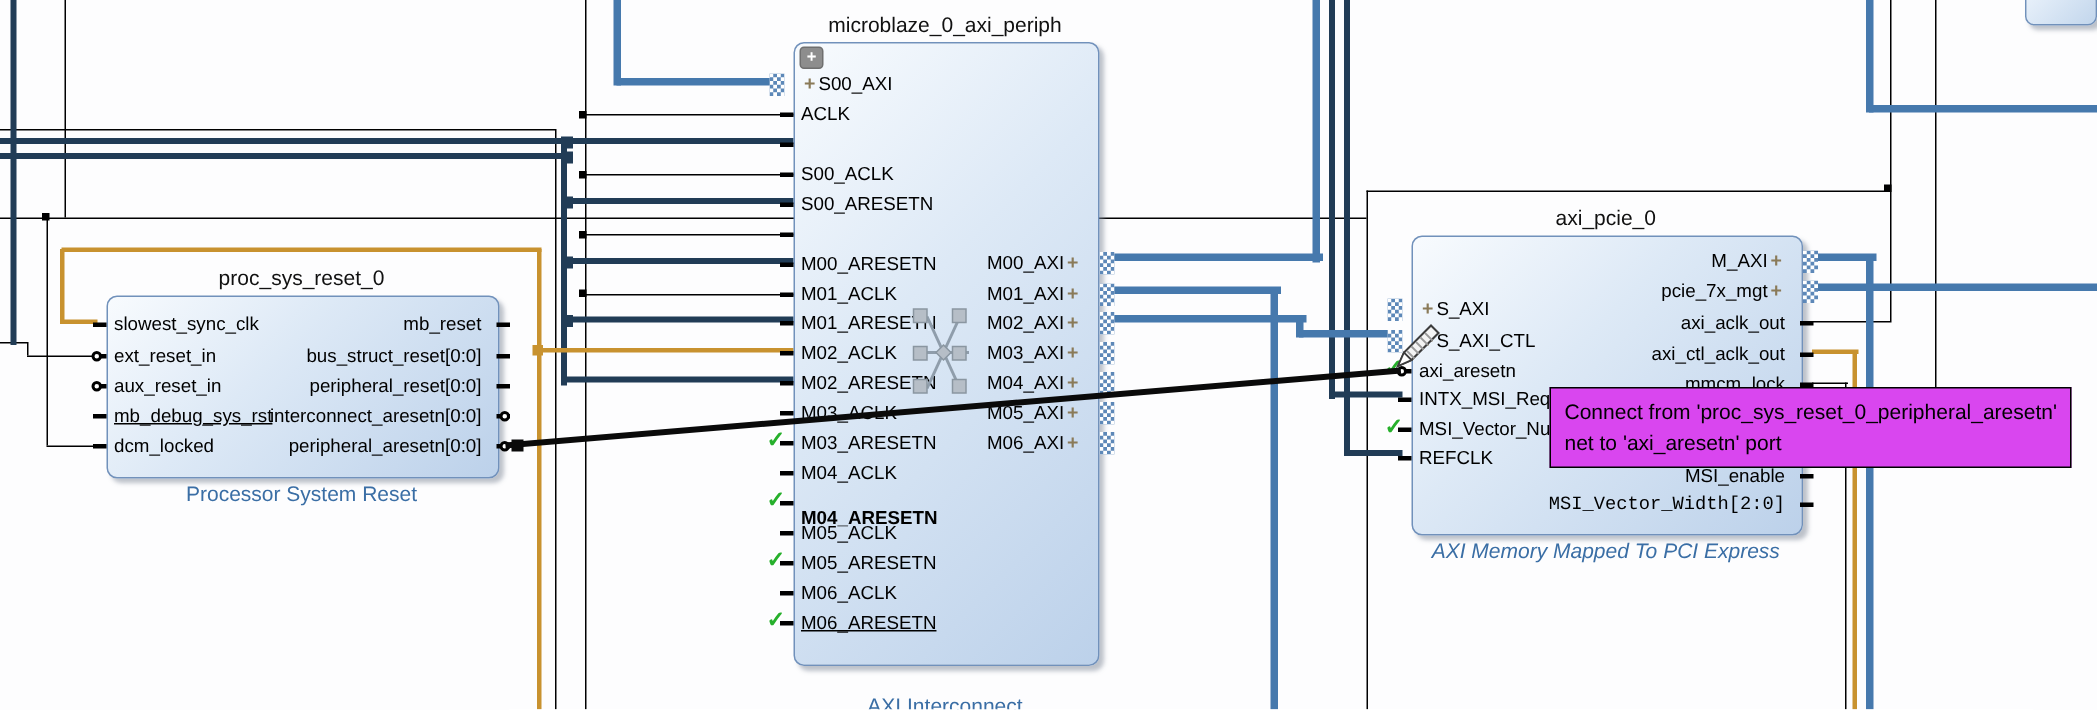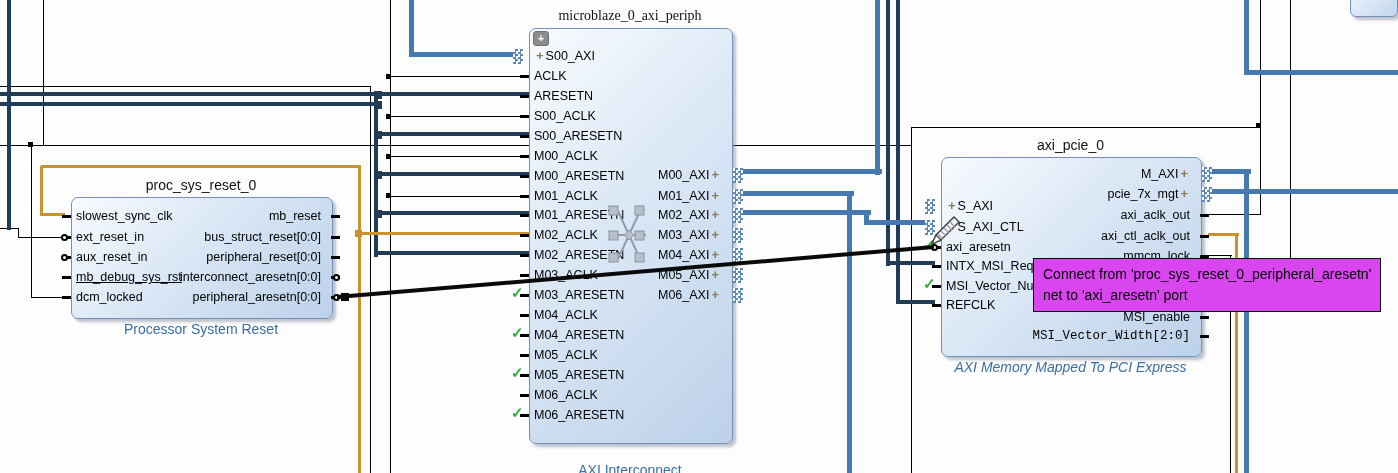--- a/index.html
+++ b/index.html
@@ -131,63 +131,61 @@
     <div class="stub" style="left: 331px; top: 236px; width: 9px; z-index: 4;"></div>
     <div class="prow r" style="top: 249px; z-index: 4; left: 73px; width: 248px;"><span>peripheral_reset[0:0]</span></div>
     <div class="stub" style="left: 331px; top: 256px; width: 9px; z-index: 4;"></div>
     <div class="prow r" style="top: 269px; z-index: 4; left: 73px; width: 248px;"><span>interconnect_aresetn[0:0]</span></div>
     <div class="stub" style="left: 331px; top: 276px; width: 9px; z-index: 4;"></div>
     <div class="ring" style="left: 333px; top: 274px; z-index: 5;"></div>
     <div class="prow r" style="top: 289px; z-index: 4; left: 73px; width: 248px;"><span>peripheral_aresetn[0:0]</span></div>
     <div class="stub" style="left: 331px; top: 296px; width: 9px; z-index: 4;"></div>
     <div class="ring" style="left: 333px; top: 294px; z-index: 5;"></div>
     <div class="block" style="left: 529px; top: 28px; width: 202px; height: 414px; z-index: 3;"></div>
-    <div class="btitle" style="left: 529px; top: 8px; width: 202px; z-index: 3; font-family: Liberation Serif, serif;">microblaze_0_axi_periph</div>
+    <div class="btitle" style="left: 529px; top: 8px; width: 202px; z-index: 3;">microblaze_0_axi_periph</div>
     <div class="bsub" style="left: 509px; top: 462px; width: 242px; z-index: 3;">AXI Interconnect</div>
     <div class="plusbtn" style="left: 533px; top: 31px; z-index: 5;">+</div>
     <div class="prow" style="top: 48px; z-index: 4; left: 534px; width: 192px;"><span class="plusg">+</span><span>S00_AXI</span></div>
     <div class="strip" style="left: 513px; top: 49px; z-index: 4;"></div>
     <div class="prow" style="top: 68px; z-index: 4; left: 534px; width: 192px;"><span>ACLK</span></div>
     <div class="stub" style="left: 520px; top: 75px; width: 9px; z-index: 4;"></div>
-    <div class="prow" style="top: 88px; z-index: 4; left: 534px; width: 192px;"><span>ARESETN</span></div>
     <div class="stub" style="left: 520px; top: 95px; width: 9px; z-index: 4;"></div>
     <div class="prow" style="top: 108px; z-index: 4; left: 534px; width: 192px;"><span>S00_ACLK</span></div>
     <div class="stub" style="left: 520px; top: 115px; width: 9px; z-index: 4;"></div>
     <div class="prow" style="top: 128px; z-index: 4; left: 534px; width: 192px;"><span>S00_ARESETN</span></div>
     <div class="stub" style="left: 520px; top: 135px; width: 9px; z-index: 4;"></div>
-    <div class="prow" style="top: 148px; z-index: 4; left: 534px; width: 192px;"><span>M00_ACLK</span></div>
     <div class="stub" style="left: 520px; top: 155px; width: 9px; z-index: 4;"></div>
     <div class="prow" style="top: 168px; z-index: 4; left: 534px; width: 192px;"><span>M00_ARESETN</span></div>
     <div class="stub" style="left: 520px; top: 175px; width: 9px; z-index: 4;"></div>
     <div class="prow" style="top: 188px; z-index: 4; left: 534px; width: 192px;"><span>M01_ACLK</span></div>
     <div class="stub" style="left: 520px; top: 195px; width: 9px; z-index: 4;"></div>
     <div class="prow" style="top: 207px; z-index: 4; left: 534px; width: 192px;"><span>M01_ARESETN</span></div>
     <div class="stub" style="left: 520px; top: 214px; width: 9px; z-index: 4;"></div>
     <div class="prow" style="top: 227px; z-index: 4; left: 534px; width: 192px;"><span>M02_ACLK</span></div>
     <div class="stub" style="left: 520px; top: 234px; width: 9px; z-index: 4;"></div>
     <div class="prow" style="top: 247px; z-index: 4; left: 534px; width: 192px;"><span>M02_ARESETN</span></div>
     <div class="stub" style="left: 520px; top: 254px; width: 9px; z-index: 4;"></div>
     <div class="prow" style="top: 267px; z-index: 4; left: 534px; width: 192px;"><span>M03_ACLK</span></div>
     <div class="stub" style="left: 520px; top: 274px; width: 9px; z-index: 4;"></div>
     <div class="prow" style="top: 287px; z-index: 4; left: 534px; width: 192px;"><span>M03_ARESETN</span></div>
     <div class="stub" style="left: 520px; top: 294px; width: 9px; z-index: 4;"></div>
     <div class="check" style="left: 511px; top: 284px; z-index: 6;">✓</div>
     <div class="prow" style="top: 307px; z-index: 4; left: 534px; width: 192px;"><span>M04_ACLK</span></div>
     <div class="stub" style="left: 520px; top: 314px; width: 9px; z-index: 4;"></div>
-    <div class="prow" style="top: 327px; z-index: 4; left: 534px; width: 192px;"><span>M04_ARESETN</span></div>
+    <div class="prow" style="top: 337px; z-index: 4; left: 534px; width: 192px; font-weight: bold;"><span>M04_ARESETN</span></div>
     <div class="stub" style="left: 520px; top: 334px; width: 9px; z-index: 4;"></div>
     <div class="check" style="left: 511px; top: 324px; z-index: 6;">✓</div>
     <div class="prow" style="top: 347px; z-index: 4; left: 534px; width: 192px;"><span>M05_ACLK</span></div>
     <div class="stub" style="left: 520px; top: 354px; width: 9px; z-index: 4;"></div>
     <div class="prow" style="top: 367px; z-index: 4; left: 534px; width: 192px;"><span>M05_ARESETN</span></div>
     <div class="stub" style="left: 520px; top: 374px; width: 9px; z-index: 4;"></div>
     <div class="check" style="left: 511px; top: 364px; z-index: 6;">✓</div>
     <div class="prow" style="top: 387px; z-index: 4; left: 534px; width: 192px;"><span>M06_ACLK</span></div>
     <div class="stub" style="left: 520px; top: 394px; width: 9px; z-index: 4;"></div>
-    <div class="prow" style="top: 407px; z-index: 4; left: 534px; width: 192px;"><span>M06_ARESETN</span></div>
+    <div class="prow" style="top: 407px; z-index: 4; left: 534px; width: 192px; text-decoration: underline;"><span>M06_ARESETN</span></div>
     <div class="stub" style="left: 520px; top: 414px; width: 9px; z-index: 4;"></div>
     <div class="check" style="left: 511px; top: 404px; z-index: 6;">✓</div>
     <div class="prow r" style="top: 167px; z-index: 4; left: 531px; width: 190px;"><span>M00_AXI</span><span class="plusg">+</span></div>
     <div class="strip" style="left: 733px; top: 168px; z-index: 4;"></div>
     <div class="prow r" style="top: 188px; z-index: 4; left: 531px; width: 190px;"><span>M01_AXI</span><span class="plusg">+</span></div>
     <div class="strip" style="left: 733px; top: 189px; z-index: 4;"></div>
     <div class="prow r" style="top: 207px; z-index: 4; left: 531px; width: 190px;"><span>M02_AXI</span><span class="plusg">+</span></div>
     <div class="strip" style="left: 733px; top: 208px; z-index: 4;"></div>
     <div class="prow r" style="top: 227px; z-index: 4; left: 531px; width: 190px;"><span>M03_AXI</span><span class="plusg">+</span></div>
     <div class="strip" style="left: 733px; top: 228px; z-index: 4;"></div>

